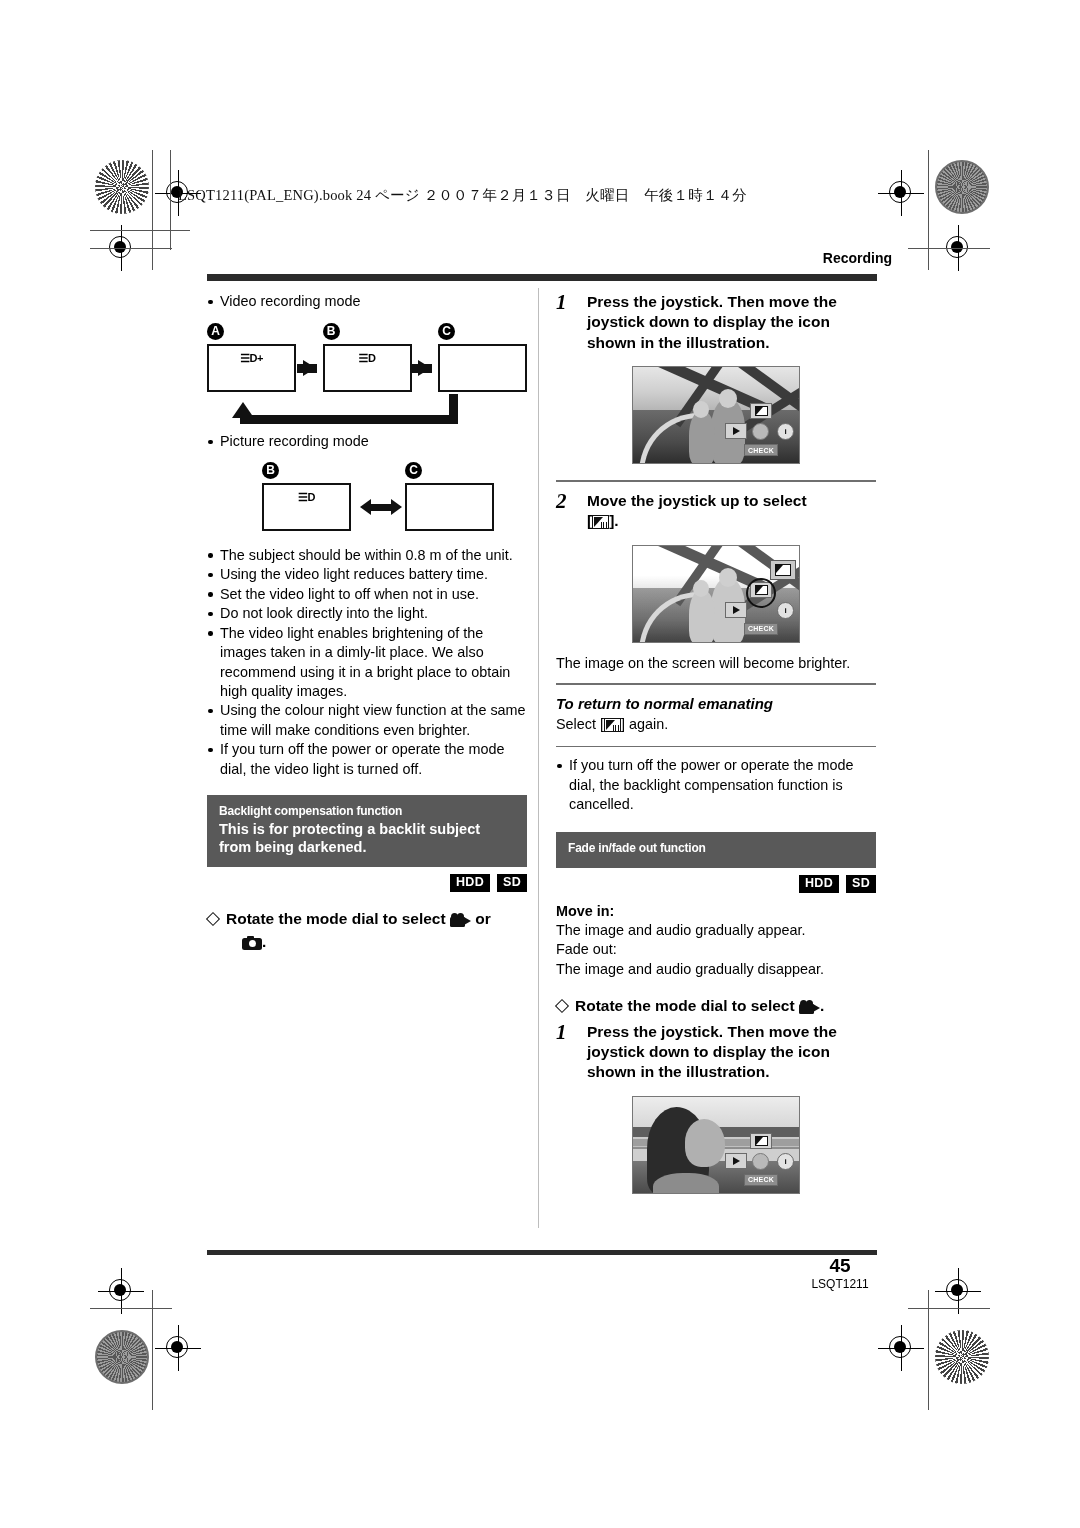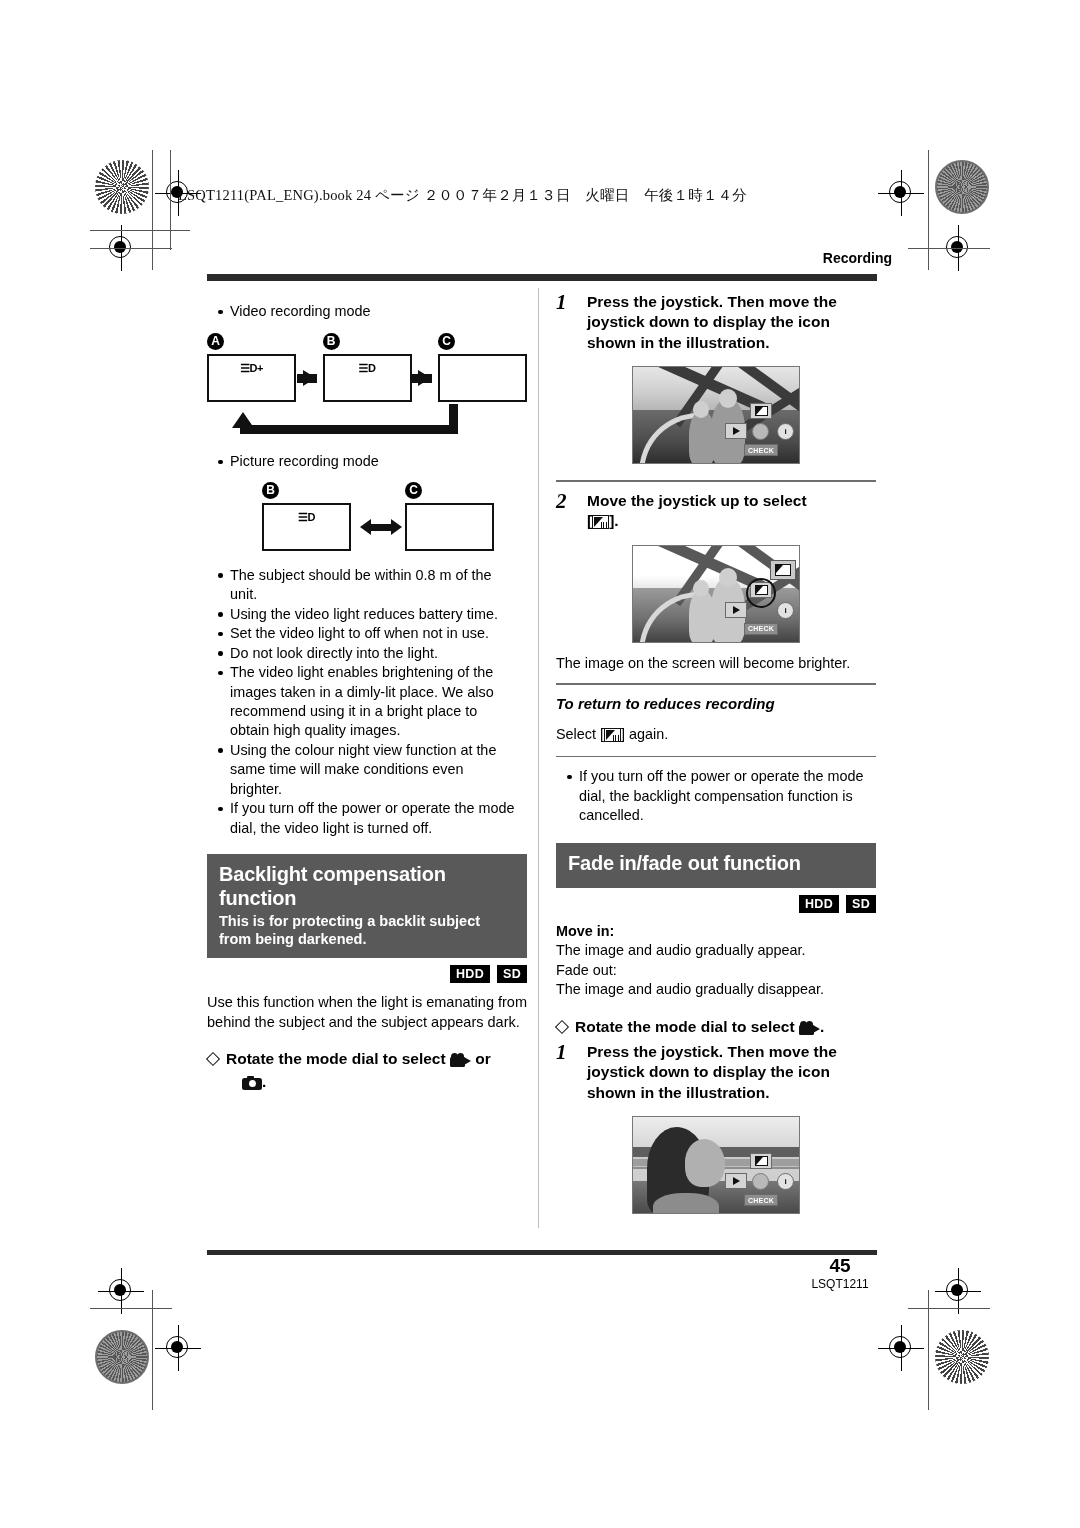--- a/index.html
+++ b/index.html
@@ -128,21 +128,21 @@
   .col.right { left: 556px; top: 292px; }
 
   .lead {
     font-size: 14.5px;
     line-height: 1.33;
   }
 
   
   ul.dot {
     list-style: none;
-    margin: 10px; padding: 0;
+    margin: 0; padding: 0;
   }
   ul.dot > li {
     position: relative;
     padding-left: 13px;
     font-size: 14.4px;
     line-height: 1.35;
     margin-bottom: 0px;
   }
   ul.dot > li::before {
     content: "";
@@ -247,21 +247,21 @@
   }
 
   
   .banner {
     background: #595959;
     color: #fff;
     padding: 9px 12px 10px 12px;
     box-sizing: border-box;
   }
   .banner .t1 {
-    font-size: 20px;
+    font-size: 12px;
     font-weight: bold;
     line-height: 1.18;
     letter-spacing: -0.2px;
   }
   .banner .t2 {
     font-size: 14.5px;
     font-weight: bold;
     line-height: 1.25;
     margin-top: 2px;
   }
@@ -681,21 +681,20 @@
 
     <div class="banner" style="margin-top:16px;">
       <div class="t1">Backlight compensation function</div>
       <div class="t2">This is for protecting a backlit subject from being darkened.</div>
     </div>
     <div class="badges">
       <span class="badge">HDD</span>
       <span class="badge">SD</span>
     </div>
 
-    <div class="lead" style="margin-top:10px;">Use this function when the light is emanating from behind the subject and the subject appears dark.</div>
 
     <div class="diamond-head" style="margin-top:17px;">
       <span>Rotate the mode dial to select</span>
       <span class="gl ic-camcorder">
         <span class="reel1"></span><span class="reel2"></span><span class="body"></span><span class="lens"></span>
       </span>
       <span>or</span>
       <div style="margin-top:3px; padding-left:16px;">
         <span class="gl ic-photo">
           <span class="body"></span><span class="hump"></span><span class="lens"></span>
@@ -781,22 +780,22 @@
             </div>
           <div class="cell bottom">CHECK</div>
         </div>
       </div>
     </div>
 
     <div class="smallnote" style="margin-top:11px;">The image on the screen will become brighter.</div>
 
     <div class="rule-thin dark" style="margin-top:10px;"></div>
 
-    <div class="ital-head">To return to reduces recording</div>
-    <div class="smallnote" style="margin-top:12px;">
+    <div class="ital-head">To return to normal emanating</div>
+    <div class="smallnote" style="margin-top:2px;">
       <span>Select [</span><span class="ic-backlight"><span class="tri"></span><span class="hatch"></span></span><span>] again.</span>
     </div>
 
     <div class="rule-thin dark" style="margin-top:11px;"></div>
 
     <ul class="dot">
       <li>If you turn off the power or operate the mode dial, the backlight compensation function is cancelled.</li>
     </ul>
 
     <div class="banner" style="margin-top:18px; padding-bottom:12px;">

